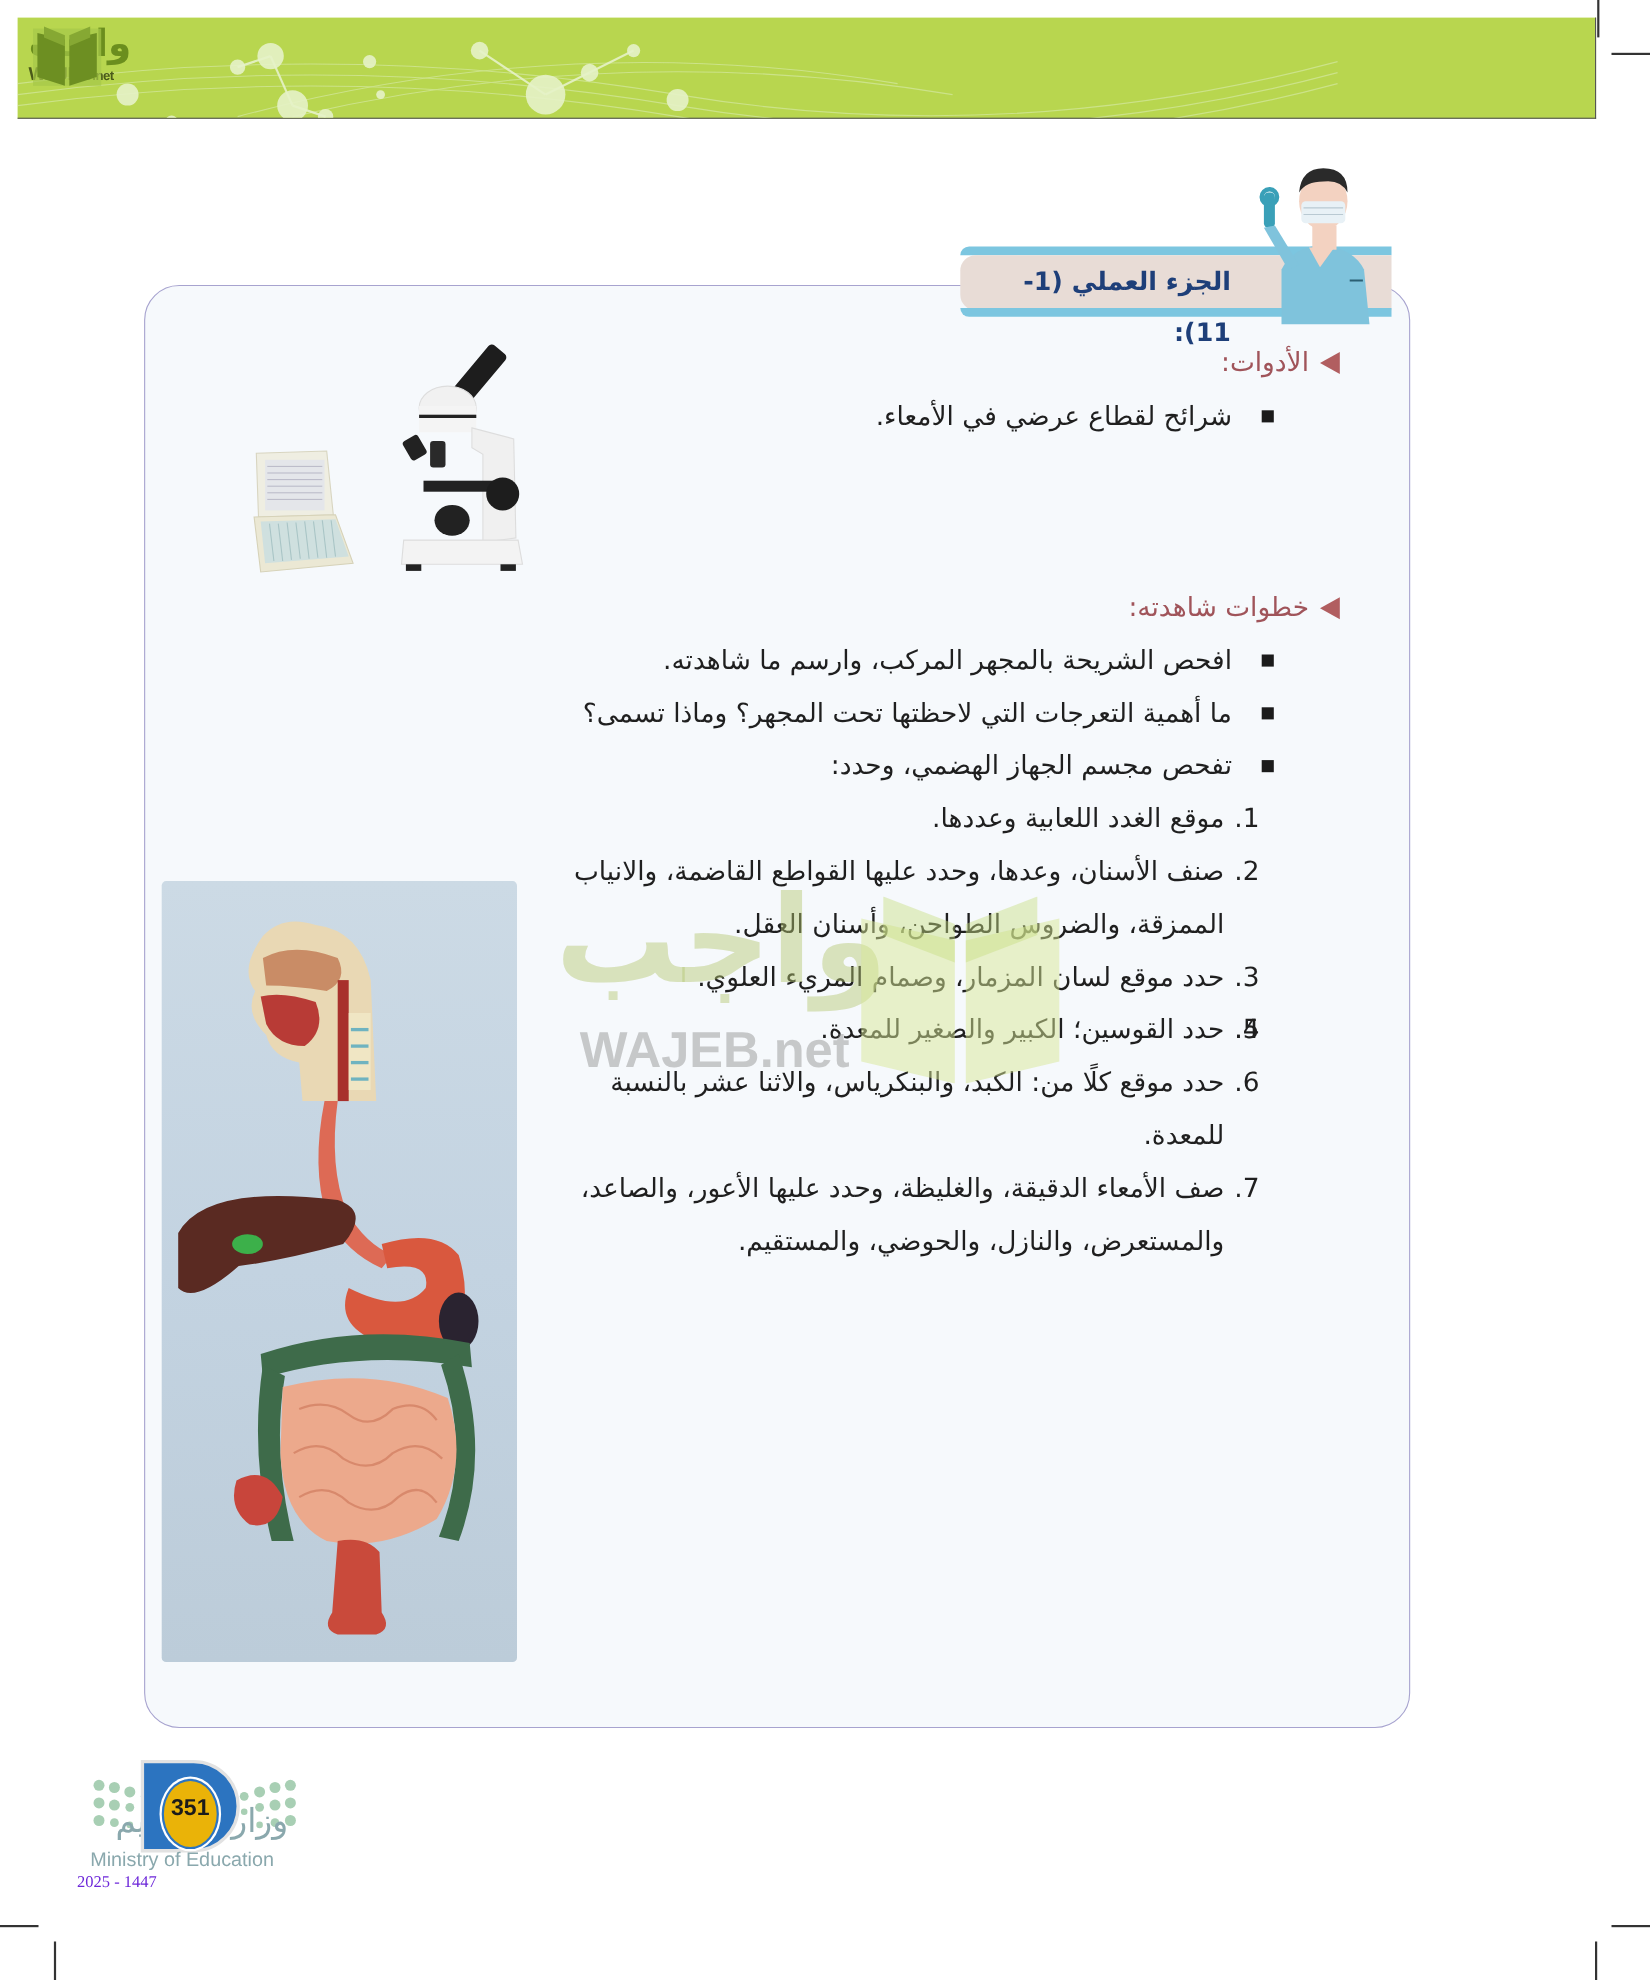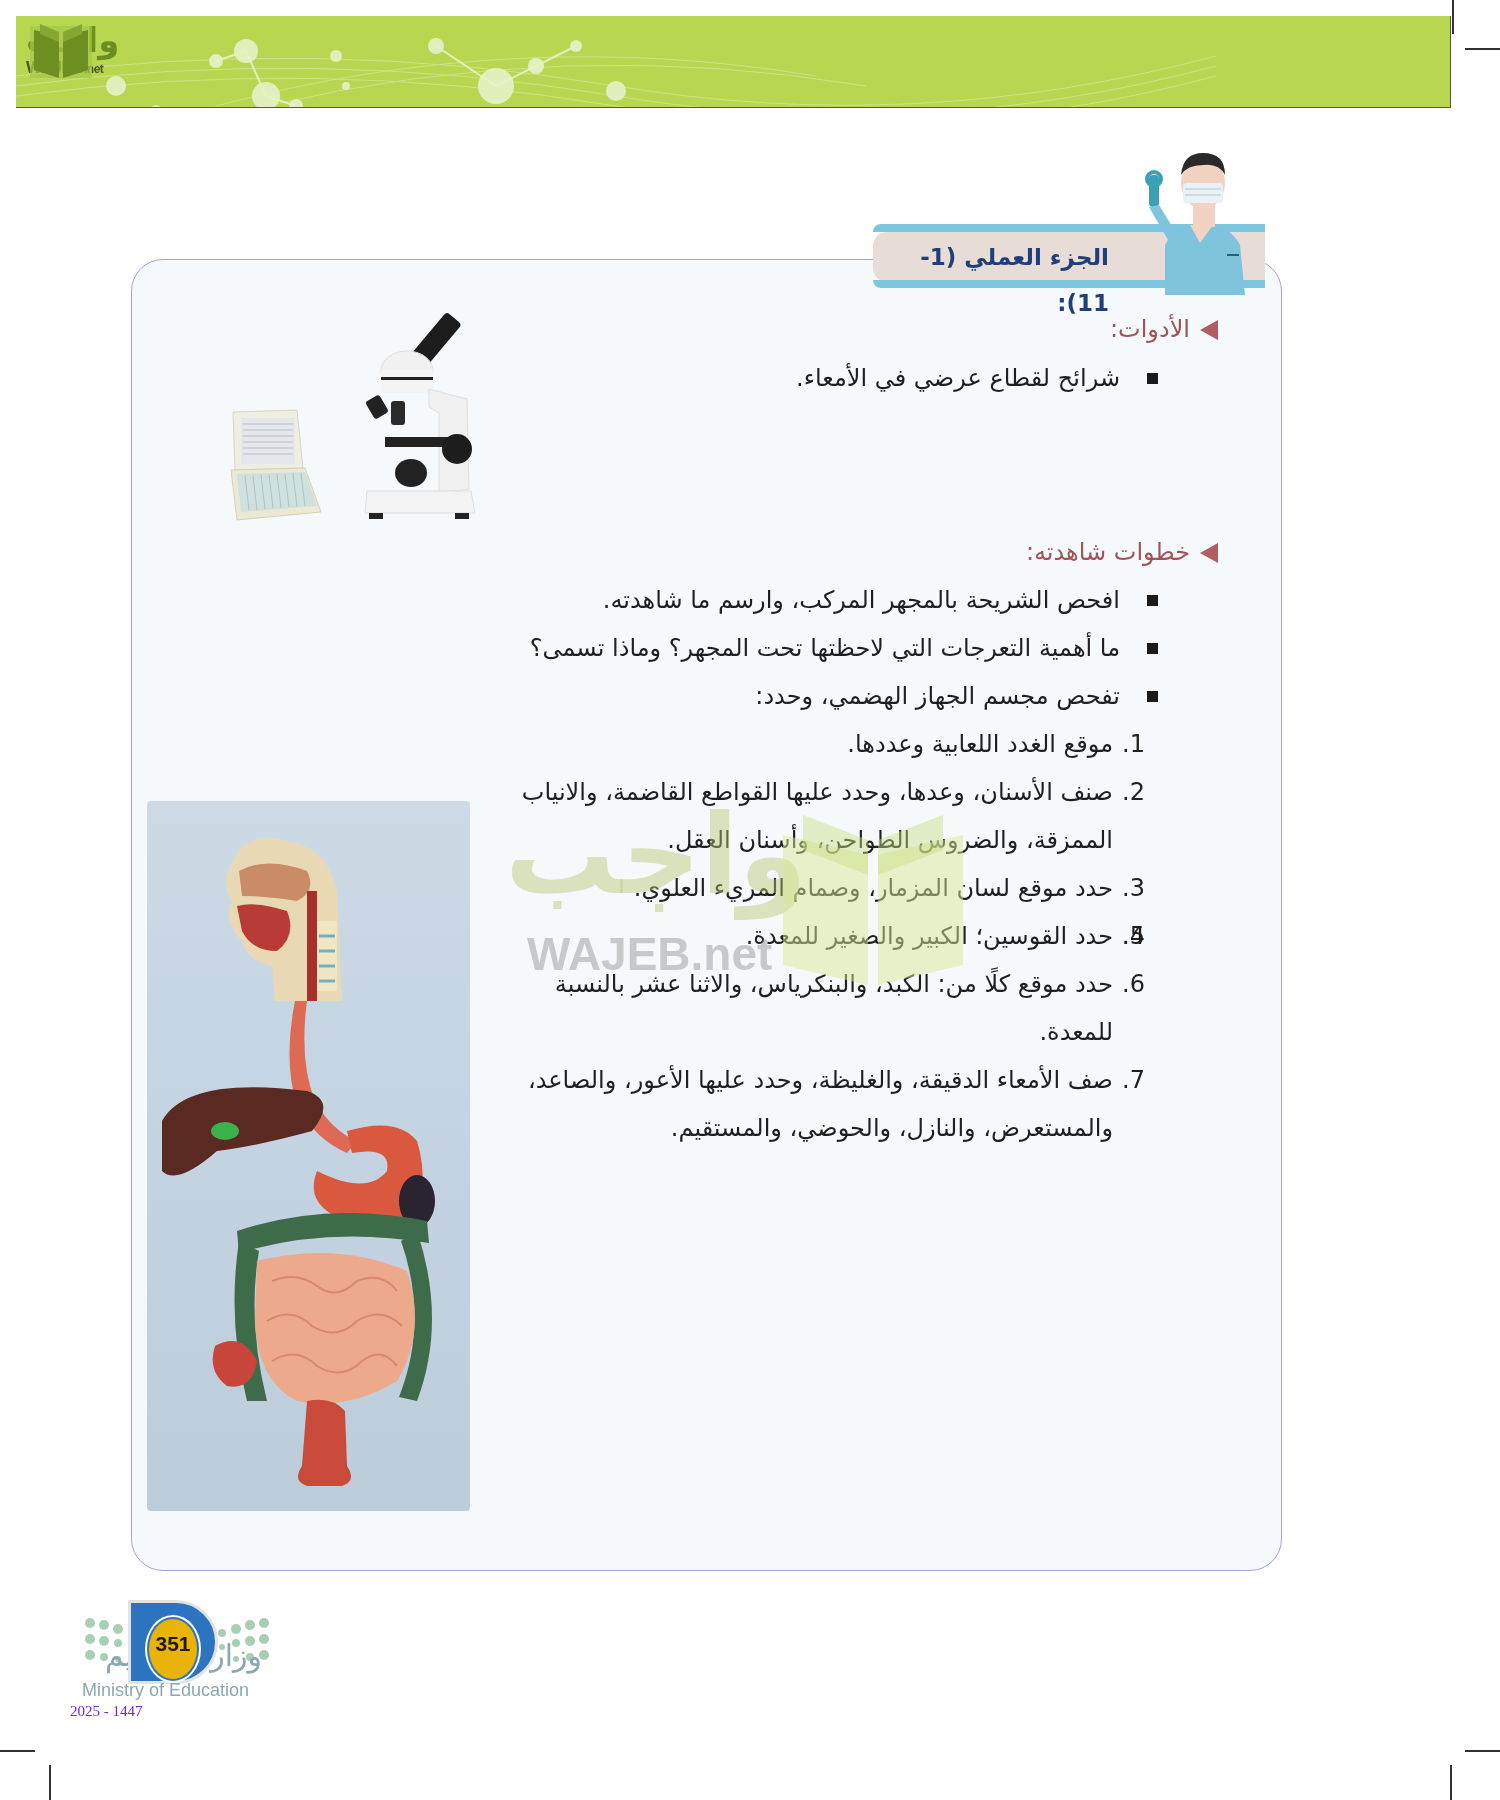--- a/index.html
+++ b/index.html
@@ -30,21 +30,21 @@
     }
 
     
     .title-tab {
       position: absolute; left: 873px; top: 224px; width: 392px; height: 66px;
     }
     .title-tab .bar-top { position: absolute; left: 0; top: 0; width: 392px; height: 8px; background: #7cc6e0; border-radius: 18px 0 0 0; }
     .title-tab .bar-body { position: absolute; left: 0; top: 8px; width: 392px; height: 50px; background: #e8dcd6; border-radius: 14px 0 0 14px; }
     .title-tab .bar-bot { position: absolute; left: 0; top: 56px; width: 392px; height: 8px; background: #7cc6e0; border-radius: 0 0 0 18px; }
     .title-text {
-      position: absolute; left: 6px; top: 10px; width: 230px; height: 46px;
+      position: absolute; left: 16px; top: 10px; width: 230px; height: 46px;
       direction: rtl; text-align: right; font-weight: bold; font-size: 23px; color: #1e3f79; line-height: 46px;
     }
 
     .doctor { position: absolute; left: 1135px; top: 145px; width: 130px; height: 150px; }
 
     
     .section-head {
       position: absolute; direction: rtl; text-align: right;
       font-size: 24px; color: #a0545a; line-height: 32px;
     }

